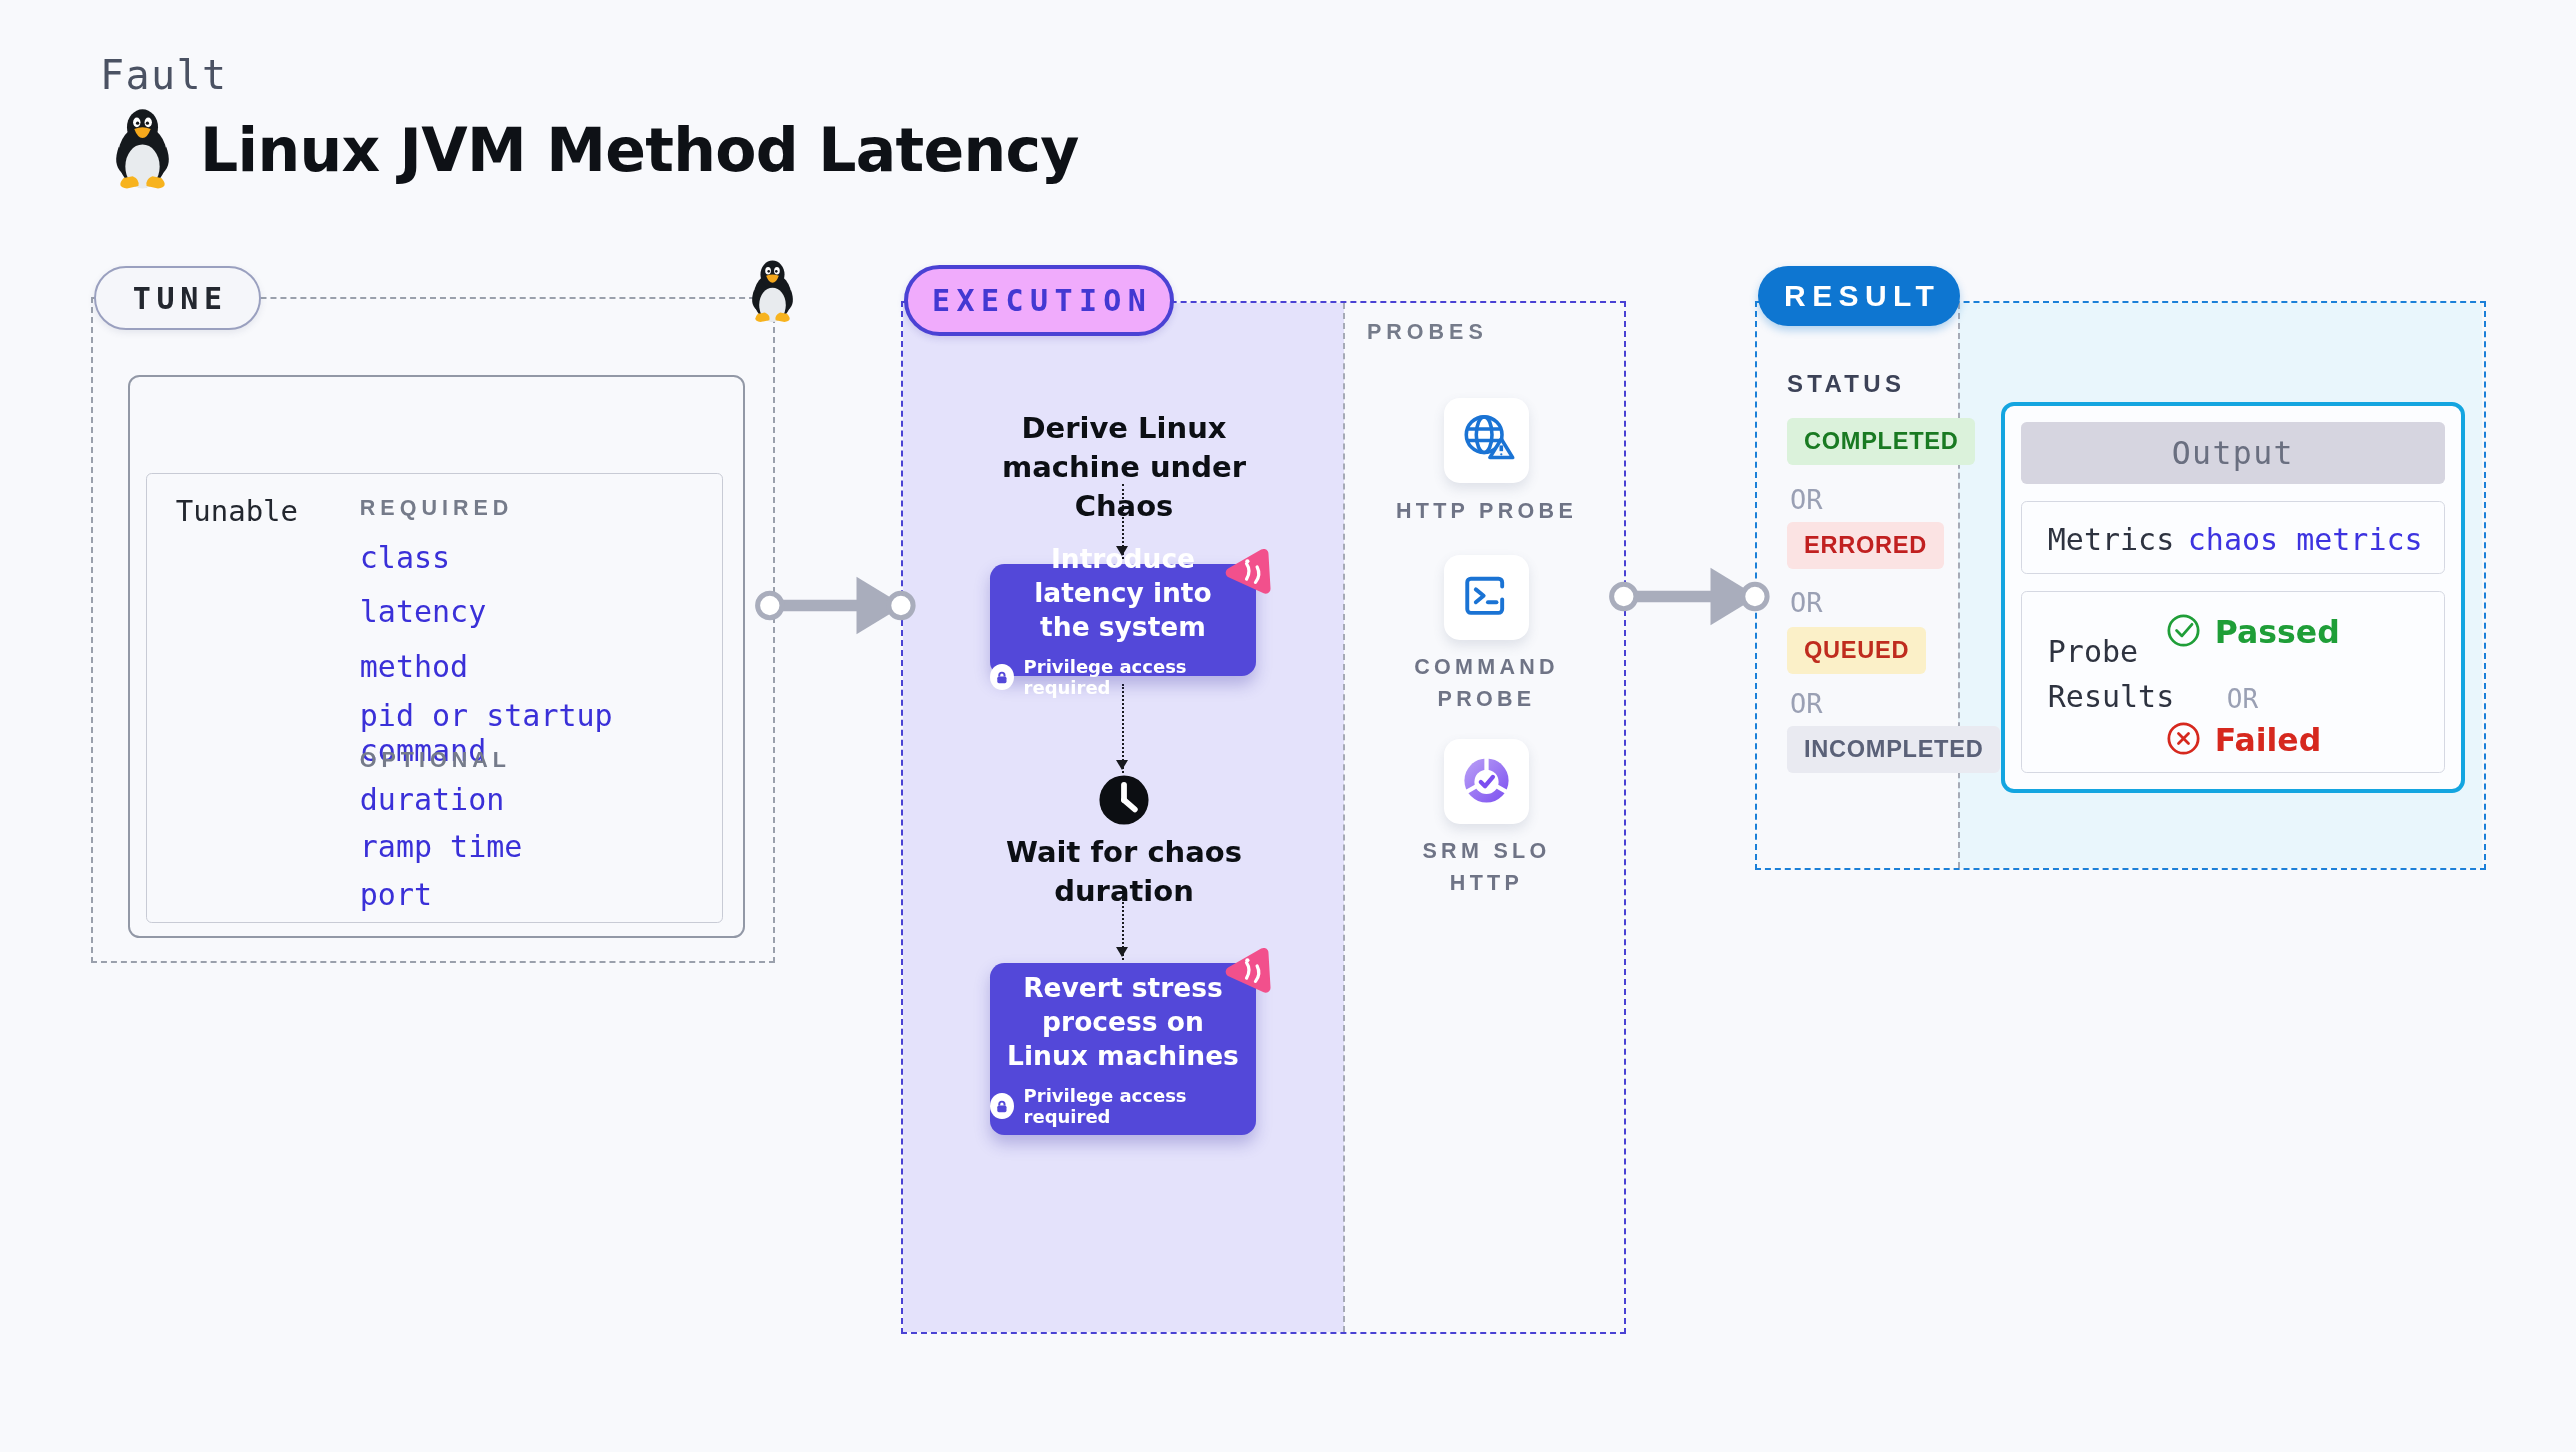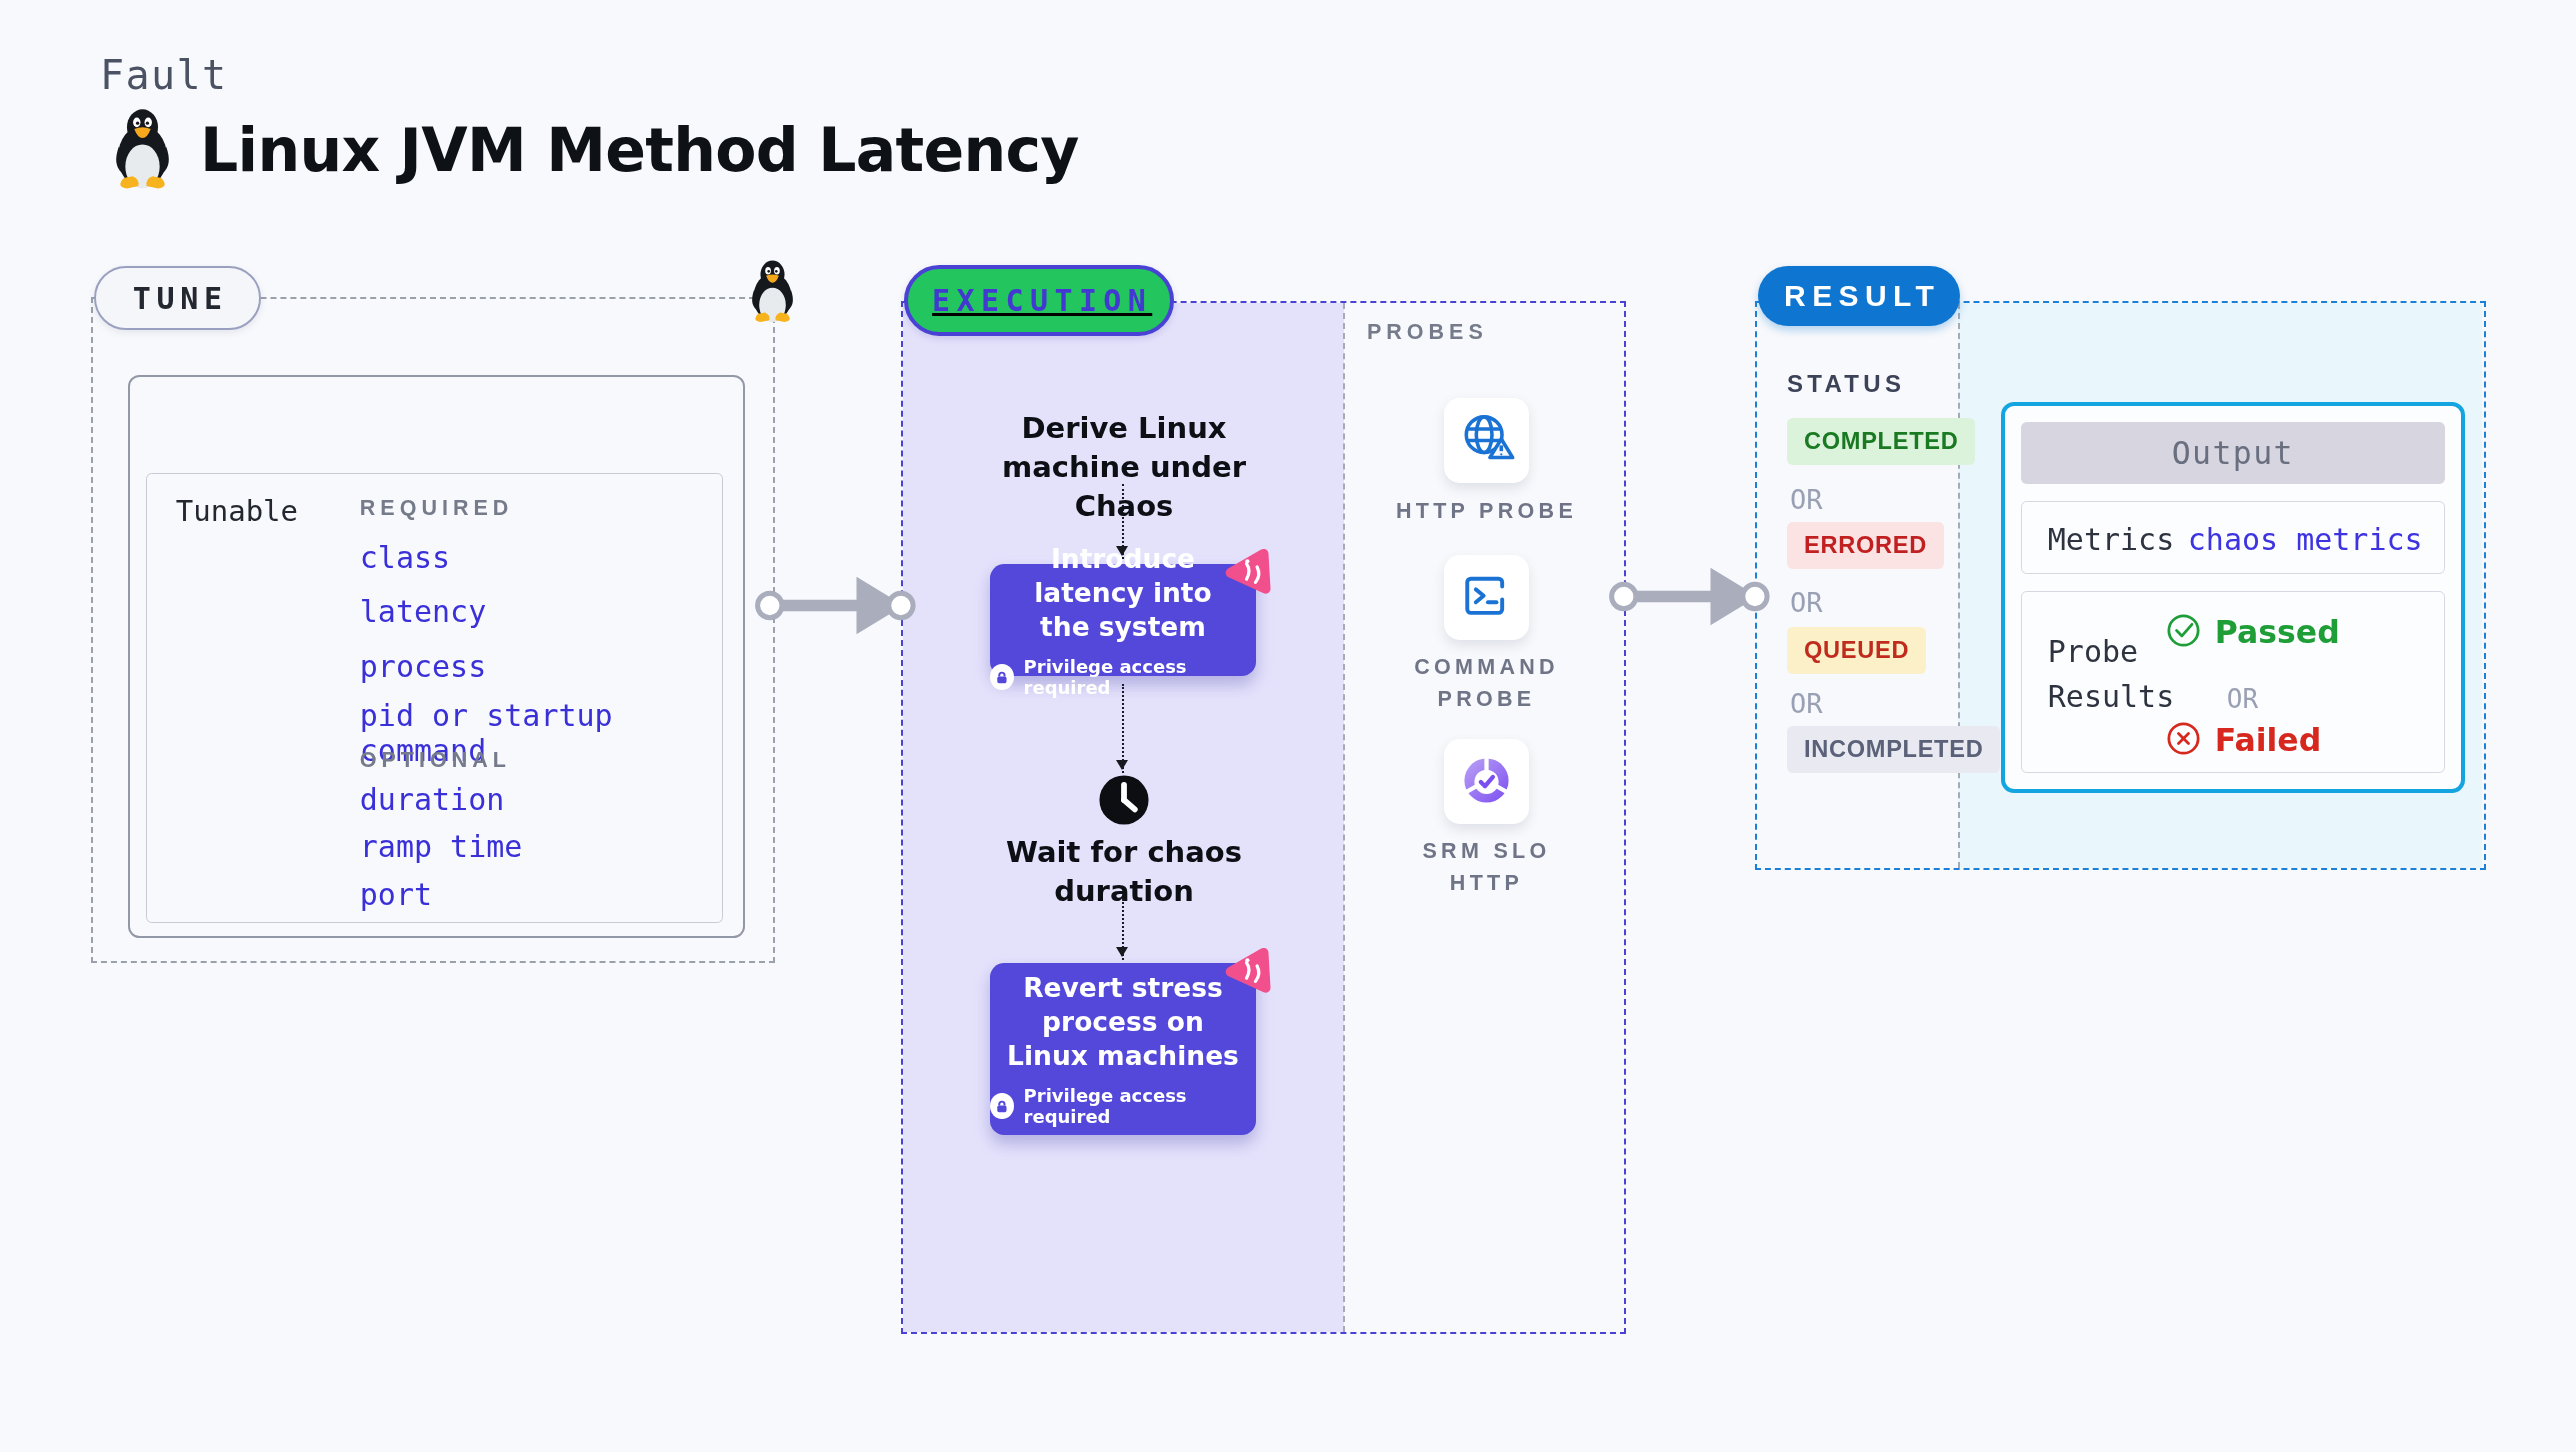--- a/index.html
+++ b/index.html
@@ -16,22 +16,22 @@
   .fault-label{left:100px;top:52px;font-size:40px;color:#4b5263;letter-spacing:1.4px;}
   .title-row{left:105px;top:106px;display:flex;align-items:center;gap:20px;}
   .page-title{font-size:60px;font-weight:800;color:#0e1116;letter-spacing:-0.7px;}
 
   
   .pill{position:absolute;display:flex;align-items:center;justify-content:center;
         border-radius:43px;z-index:30;}
   .tune-pill{left:94px;top:266px;width:163px;height:60px;background:#f5f6fa;
         border:2.9px solid #9aa0bf;box-shadow:0 2.9px 7.2px rgba(60,70,110,.10);}
   .tune-pill span{font-size:30px;font-weight:700;color:#23272f;letter-spacing:5.7px;padding-left:5.7px;}
-  .exec-pill{left:904px;top:265px;width:262px;height:63px;background:#22c55e;
-        border:4.3px solid #4a42d4;box-shadow:0 2.9px 7.2px rgba(60,50,160,.15);text-decoration:underline;}
+  .exec-pill{left:904px;top:265px;width:262px;height:63px;background:#f0abfc;
+        border:4.3px solid #4a42d4;box-shadow:0 2.9px 7.2px rgba(60,50,160,.15);}
   .exec-pill span{font-size:30px;font-weight:700;color:#4338d2;letter-spacing:6.4px;padding-left:6.4px;}
   .result-pill{left:1758px;top:266px;width:202px;height:60px;background:#0e76d1;
         box-shadow:0 4.3px 8.6px rgba(14,118,209,.3);}
   .result-pill span{font-family:"Liberation Sans",sans-serif;font-size:30px;font-weight:700;
         color:#ffffff;letter-spacing:6.4px;padding-left:6.4px;}
 
   
   .tune-box{left:91px;top:297px;width:684px;height:666px;
         border:2.9px dashed #9aa0ac;box-sizing:border-box;}
   .exec-box{left:901px;top:301px;width:725px;height:1033px;
@@ -184,21 +184,21 @@
     <path d="M68 88 Q78 99 64 101 L50 98 Q48 90 57 86 Z" fill="#f7b31e"></path>
   </svg>
 </div>
 
 <div class="abs ui-card">
   <div class="abs ui-body">
     <div class="abs mono tunable-label">Tunable</div>
     <div class="abs sec-label req-label">REQUIRED</div>
     <div class="abs mono tun-link lnk-class">class</div>
     <div class="abs mono tun-link lnk-latency">latency</div>
-    <div class="abs mono tun-link lnk-method">process</div>
+    <div class="abs mono tun-link lnk-method">method</div>
     <div class="abs mono tun-link lnk-pid">pid or startup command</div>
     <div class="abs sec-label opt-label">OPTIONAL</div>
     <div class="abs mono tun-link lnk-duration">duration</div>
     <div class="abs mono tun-link lnk-ramp">ramp time</div>
     <div class="abs mono tun-link lnk-port">port</div>
   </div>
 </div>
 
 <svg class="abs arrow-svg" style="left:749px;top:568px;" width="172" height="75" viewBox="0 0 240 104">
   <line x1="29" y1="52" x2="152" y2="52" stroke="#a9adbc" stroke-width="16"></line>

